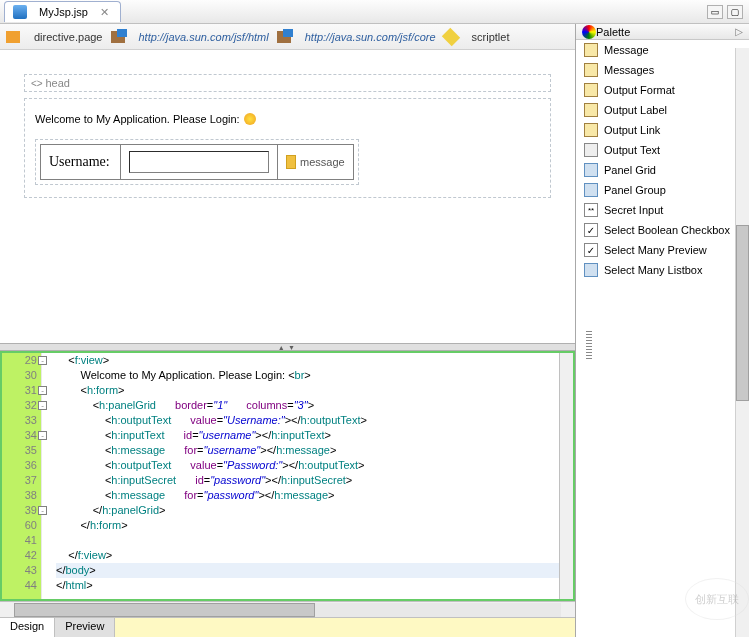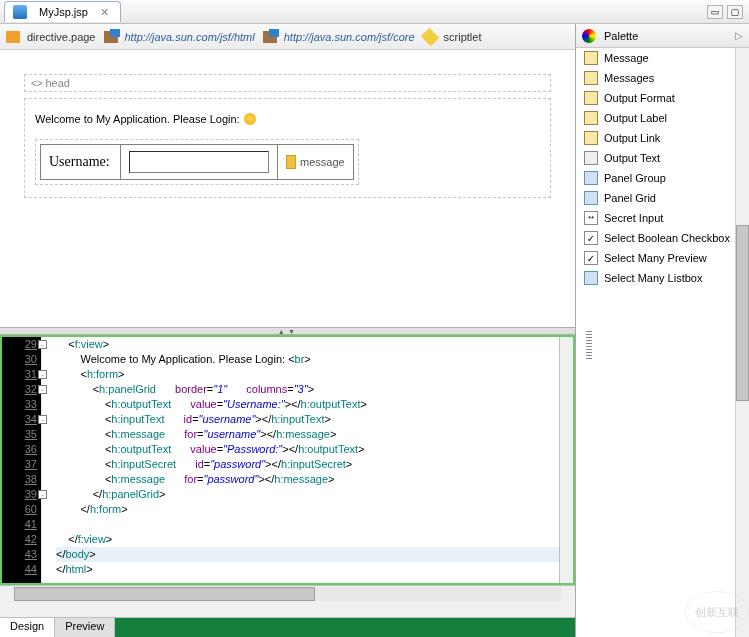--- a/index.html
+++ b/index.html
@@ -11,21 +11,21 @@
     .tab-close { width: 12px; height: 12px; color: #888; cursor: pointer; }
     .title-spacer { flex: 1; }
     .win-btns { display: flex; gap: 4px; padding-right: 6px; }
     .win-btn { width: 16px; height: 14px; border: 1px solid #b0b0b0; background: #f5f5f5; display: flex; align-items: center; justify-content: center; font-size: 9px; }
     
     .main-row { flex: 1; display: flex; min-height: 0; }
     .left-col { flex: 1; display: flex; flex-direction: column; border-right: 1px solid #a8a8a8; }
     .right-col { width: 173px; display: flex; flex-direction: column; background: #fff; position: relative; }
     
     .toolbar { height: 26px; background: linear-gradient(#fafafa, #ececec); display: flex; align-items: center; padding: 0 6px; gap: 8px; border-bottom: 1px solid #d0d0d0; }
-    .tb-item { display: inline-flex; align-items: flex-end; gap: 7px; color: #333; white-space: nowrap; cursor: pointer; }
+    .tb-item { display: inline-flex; align-items: flex-end; gap: 14px; color: #333; white-space: nowrap; cursor: pointer; }
     .tb-icon { width: 14px; height: 12px; position: relative; }
     .tb-icon.orange { background: #f0a030; }
     .tb-icon.blue { background: #a07040; }
     .tb-icon.blue::after { content: ""; position: absolute; width: 10px; height: 8px; left: 6px; top: -2px; background: #3080d0; }
     .tb-icon.yellow { background: #f0d040; transform: rotate(45deg); }
     .tb-link-text { color: #3060a0; font-style: italic; }
     
     .design-pane { flex: 1; background: #fff; overflow: auto; padding: 24px; }
     .head-box { border: 1px dashed #c0c8d0; padding: 2px 6px; color: #888; font-size: 10px; margin-bottom: 6px; }
     .form-box { border: 1px dashed #c0c8d0; padding: 10px; }
@@ -36,52 +36,52 @@
     .grid-tbl td { border: 1px solid #808080; padding: 6px 8px; vertical-align: middle; border-style: inset; }
     .grid-tbl td.lbl { font-family: "Times New Roman", serif; font-size: 14px; width: 80px; }
     .txt-input { width: 140px; height: 22px; border: 1px inset #808080; background: #fff; font-family: monospace; padding: 0 4px; }
     .msg-cell { display: flex; align-items: center; gap: 4px; color: #555; }
     .msg-icon { width: 10px; height: 14px; background: #f0c040; border: 1px solid #d0a020; }
     
     .splitter-h { height: 8px; background: #e0e0e0; border-top: 1px solid #b0b0b0; border-bottom: 1px solid #b0b0b0; display: flex; align-items: center; justify-content: center; cursor: ns-resize; }
     .splitter-arrows { font-size: 8px; color: #606060; letter-spacing: 2px; }
     
     .code-pane { height: 250px; background: #fff; border: 2px solid #66cc66; display: flex; font-family: Consolas, monospace; font-size: 12px; overflow: hidden; position: relative; }
-    .gutter { width: 40px; background: #000000; color: #808080; text-align: right; padding-right: 4px; border-right: 1px solid #e8e8e8; text-decoration: underline; }
+    .gutter { width: 40px; background: #bef264; color: #808080; text-align: right; padding-right: 4px; border-right: 1px solid #e8e8e8; }
     .gutter div { height: 15px; line-height: 15px; position: relative; }
     .fold { position: absolute; right: -10px; width: 9px; height: 9px; border: 1px solid #808080; font-size: 8px; line-height: 7px; text-align: center; background: #fff; top: 3px; color: #808080; }
     .code-body { flex: 1; padding-left: 14px; white-space: pre; overflow: hidden; }
     .code-body div { height: 15px; line-height: 15px; }
     .hl-line { background: #e8f0fa; }
     .kw { color: #008080; }
     .attr { color: #800080; margin-left: 16px; }
     .str { color: #0000d0; font-style: italic; }
     .code-scroll { height: 16px; background: #f0f0f0; border-top: 1px solid #c0c0c0; display: flex; align-items: center; }
     .code-scroll .track { flex: 1; height: 14px; background: #e8e8e8; margin: 0 14px; position: relative; }
     .code-scroll .thumb { position: absolute; left: 0; width: 55%; height: 100%; background: #c8c8c8; border: 1px solid #a0a0a0; }
     .vscroll { position: absolute; right: 0; top: 0; bottom: 0; width: 14px; background: #f0f0f0; border-left: 1px solid #c0c0c0; }
     
-    .bottom-tabs { height: 20px; background: #15803d; border-top: 1px solid #c0c0c0; display: flex; margin-top: 16px; }
+    .bottom-tabs { height: 20px; background: #fef9c3; border-top: 1px solid #c0c0c0; display: flex; }
     .btab { padding: 2px 10px; border-right: 1px solid #c0c0c0; background: #fff; cursor: pointer; }
     .btab.inactive { background: #e0e0e0; }
     
-    .palette-header { height: 24px; background: linear-gradient(#fafafa, #e8e8e8); border-bottom: 1px solid #c8c8c8; display: flex; align-items: center; padding: 0 6px; gap: 8px; }
+    .palette-header { height: 16px; background: linear-gradient(#fafafa, #e8e8e8); border-bottom: 1px solid #c8c8c8; display: flex; align-items: center; padding: 0 6px; gap: 0; }
     .pal-icon { width: 14px; height: 14px; background: conic-gradient(red, yellow, green, blue, red); border-radius: 50%; }
     .pal-expand { margin-left: auto; color: #808080; font-size: 10px; }
     .palette-list { flex: 1; overflow: auto; }
     .pal-item { display: flex; align-items: center; gap: 6px; padding: 3px 8px; cursor: pointer; }
     .pi-icon { width: 14px; height: 14px; flex-shrink: 0; display: flex; align-items: center; justify-content: center; font-size: 10px; border: 1px solid #a08040; background: #f8e8a8; }
     .pi-icon.grid { background: #d0e0f0; border-color: #6090c0; }
     .pi-icon.check { background: #fff; border-color: #888; }
     .pi-icon.text { background: #eee; border-color: #888; }
     .pi-icon.secret { background: #fff; border-color: #888; font-size: 8px; }
     .pal-vscroll { position: absolute; right: 0; top: 24px; bottom: 0; width: 14px; background: #f0f0f0; border-left: 1px solid #d0d0d0; }
     .pal-vthumb { position: absolute; top: 30%; height: 30%; width: 100%; background: #c8c8c8; border: 1px solid #a0a0a0; }
     
-    .watermark { position: absolute; right: 0; bottom: 4px; width: 64px; height: 42px; opacity: 0.4; display: flex; align-items: center; justify-content: center; font-size: 8px; color: #888; pointer-events: none; border: 1px solid #ddd; border-radius: 50%; }
+    .watermark { position: absolute; right: 0; bottom: 17px; width: 64px; height: 42px; opacity: 0.4; display: flex; align-items: center; justify-content: center; font-size: 8px; color: #888; pointer-events: none; border: 1px solid #ddd; border-radius: 50%; }
     .right-handle { position: absolute; right: 157px; top: 50%; width: 6px; height: 30px; background: repeating-linear-gradient(#888 0 1px, transparent 1px 3px); }
   </style>
 </head>
 <body>
 
 <div class="titlebar">
   <div class="tab">
     <span class="tab-icon"></span>
     <span>MyJsp.jsp</span>
     <span class="tab-close">✕</span>
@@ -201,25 +201,25 @@
         <div class="pal-item">
           <span class="pi-icon "></span>
           <span>Output Link</span>
         </div>
         <div class="pal-item">
           <span class="pi-icon text"></span>
           <span>Output Text</span>
         </div>
         <div class="pal-item">
           <span class="pi-icon grid"></span>
+          <span>Panel Grid</span>
+        </div>
+        <div class="pal-item">
+          <span class="pi-icon grid"></span>
           <span>Panel Group</span>
-        </div>
-        <div class="pal-item">
-          <span class="pi-icon grid"></span>
-          <span>Panel Grid</span>
         </div>
         <div class="pal-item">
           <span class="pi-icon secret">**</span>
           <span>Secret Input</span>
         </div>
         <div class="pal-item">
           <span class="pi-icon check">✓</span>
           <span>Select Boolean Checkbox</span>
         </div>
         <div class="pal-item">

